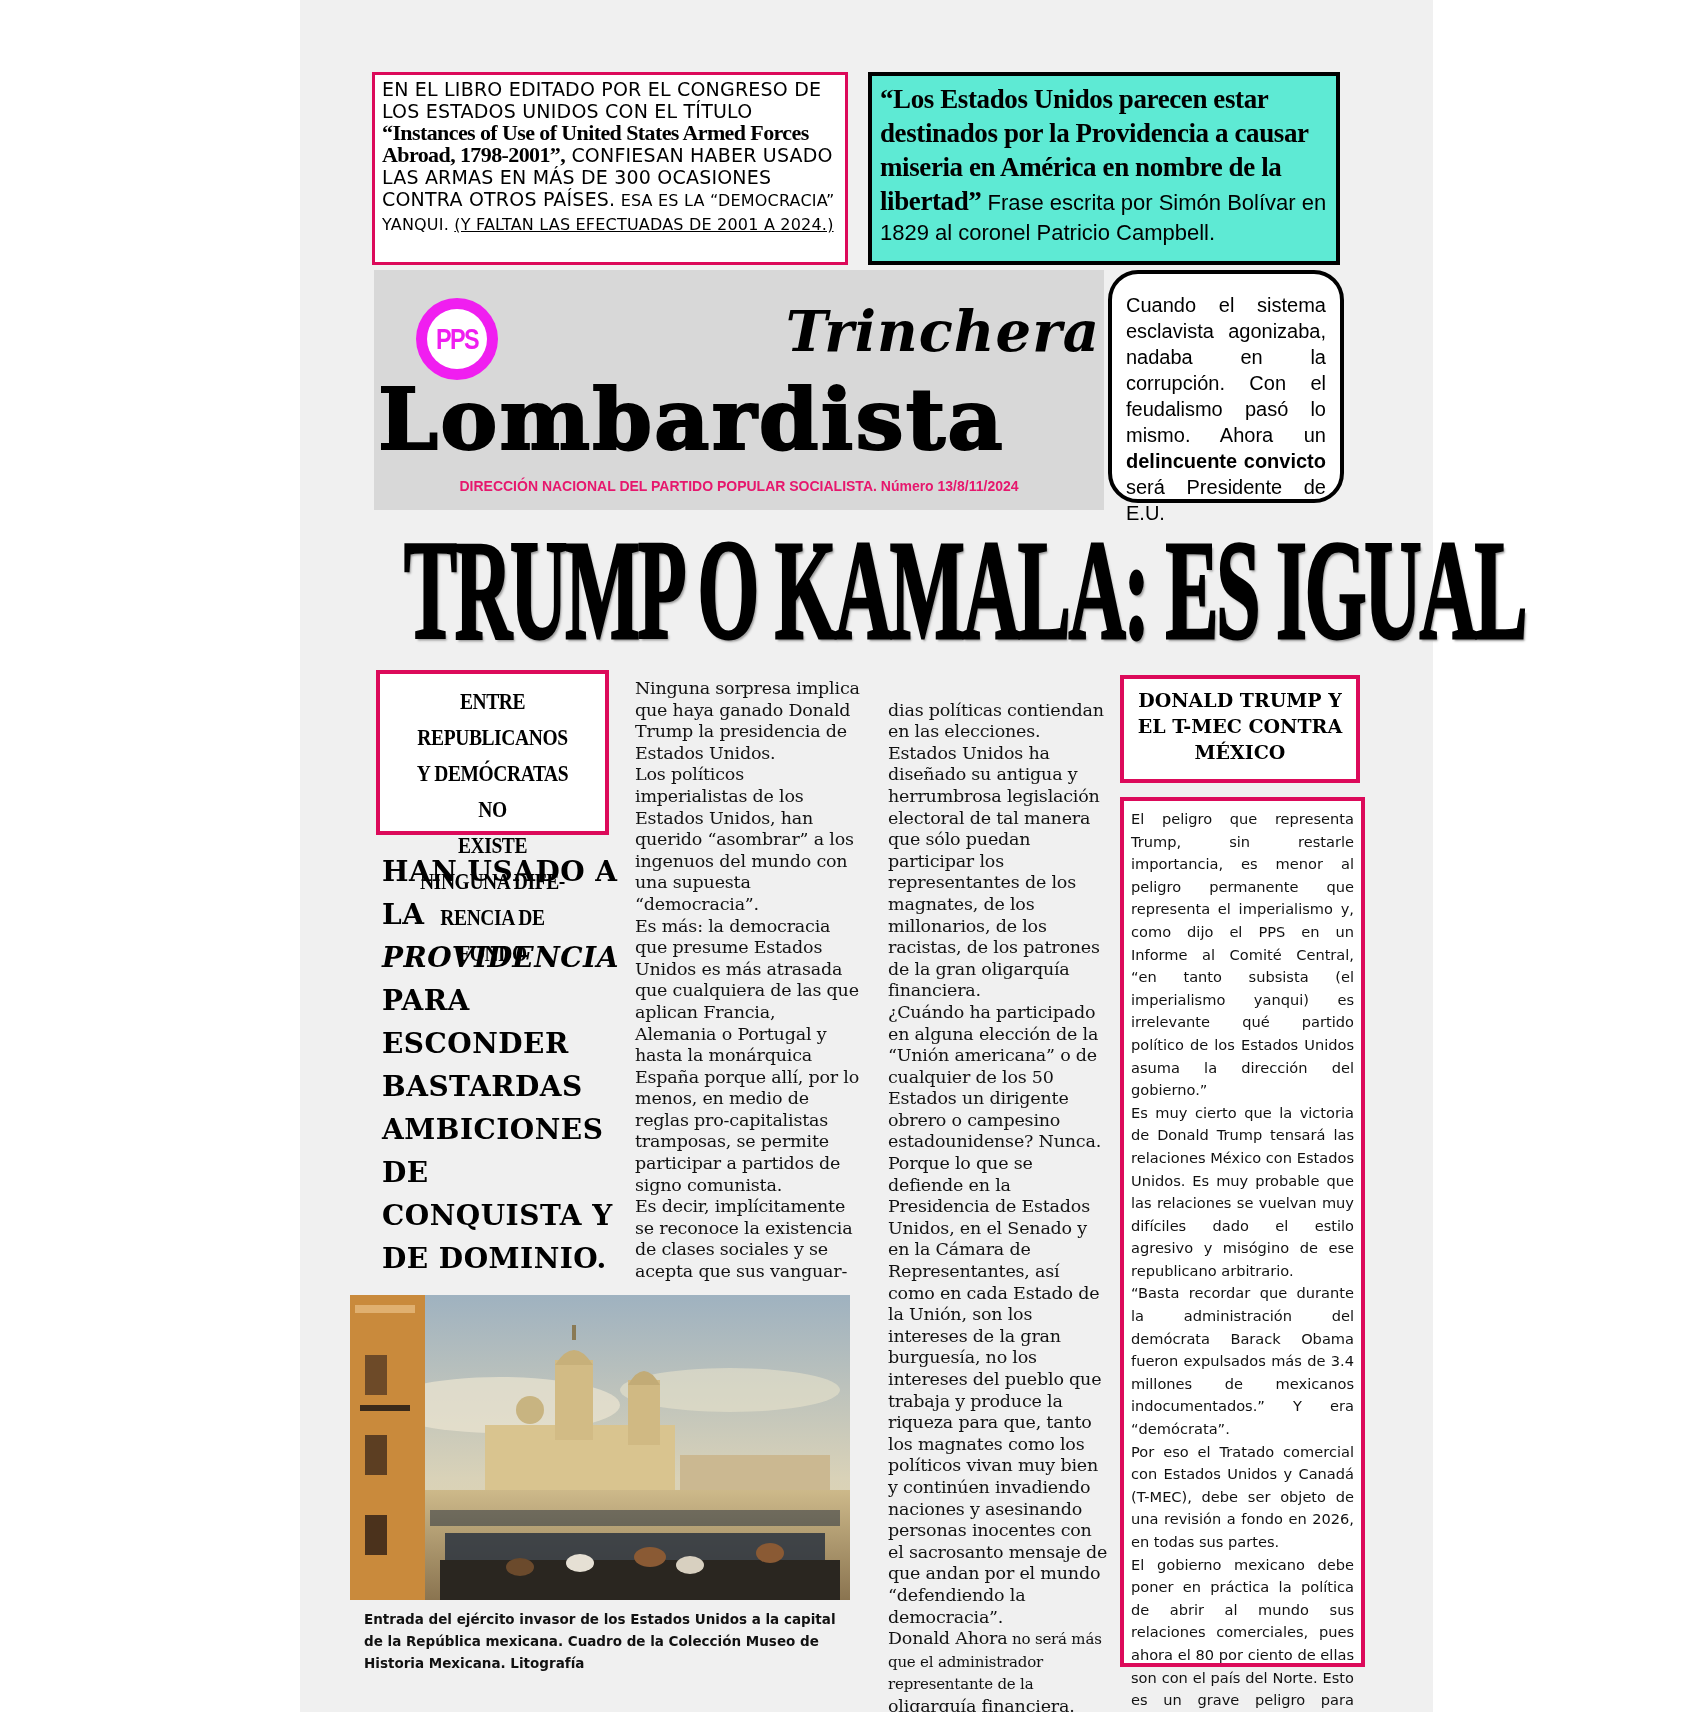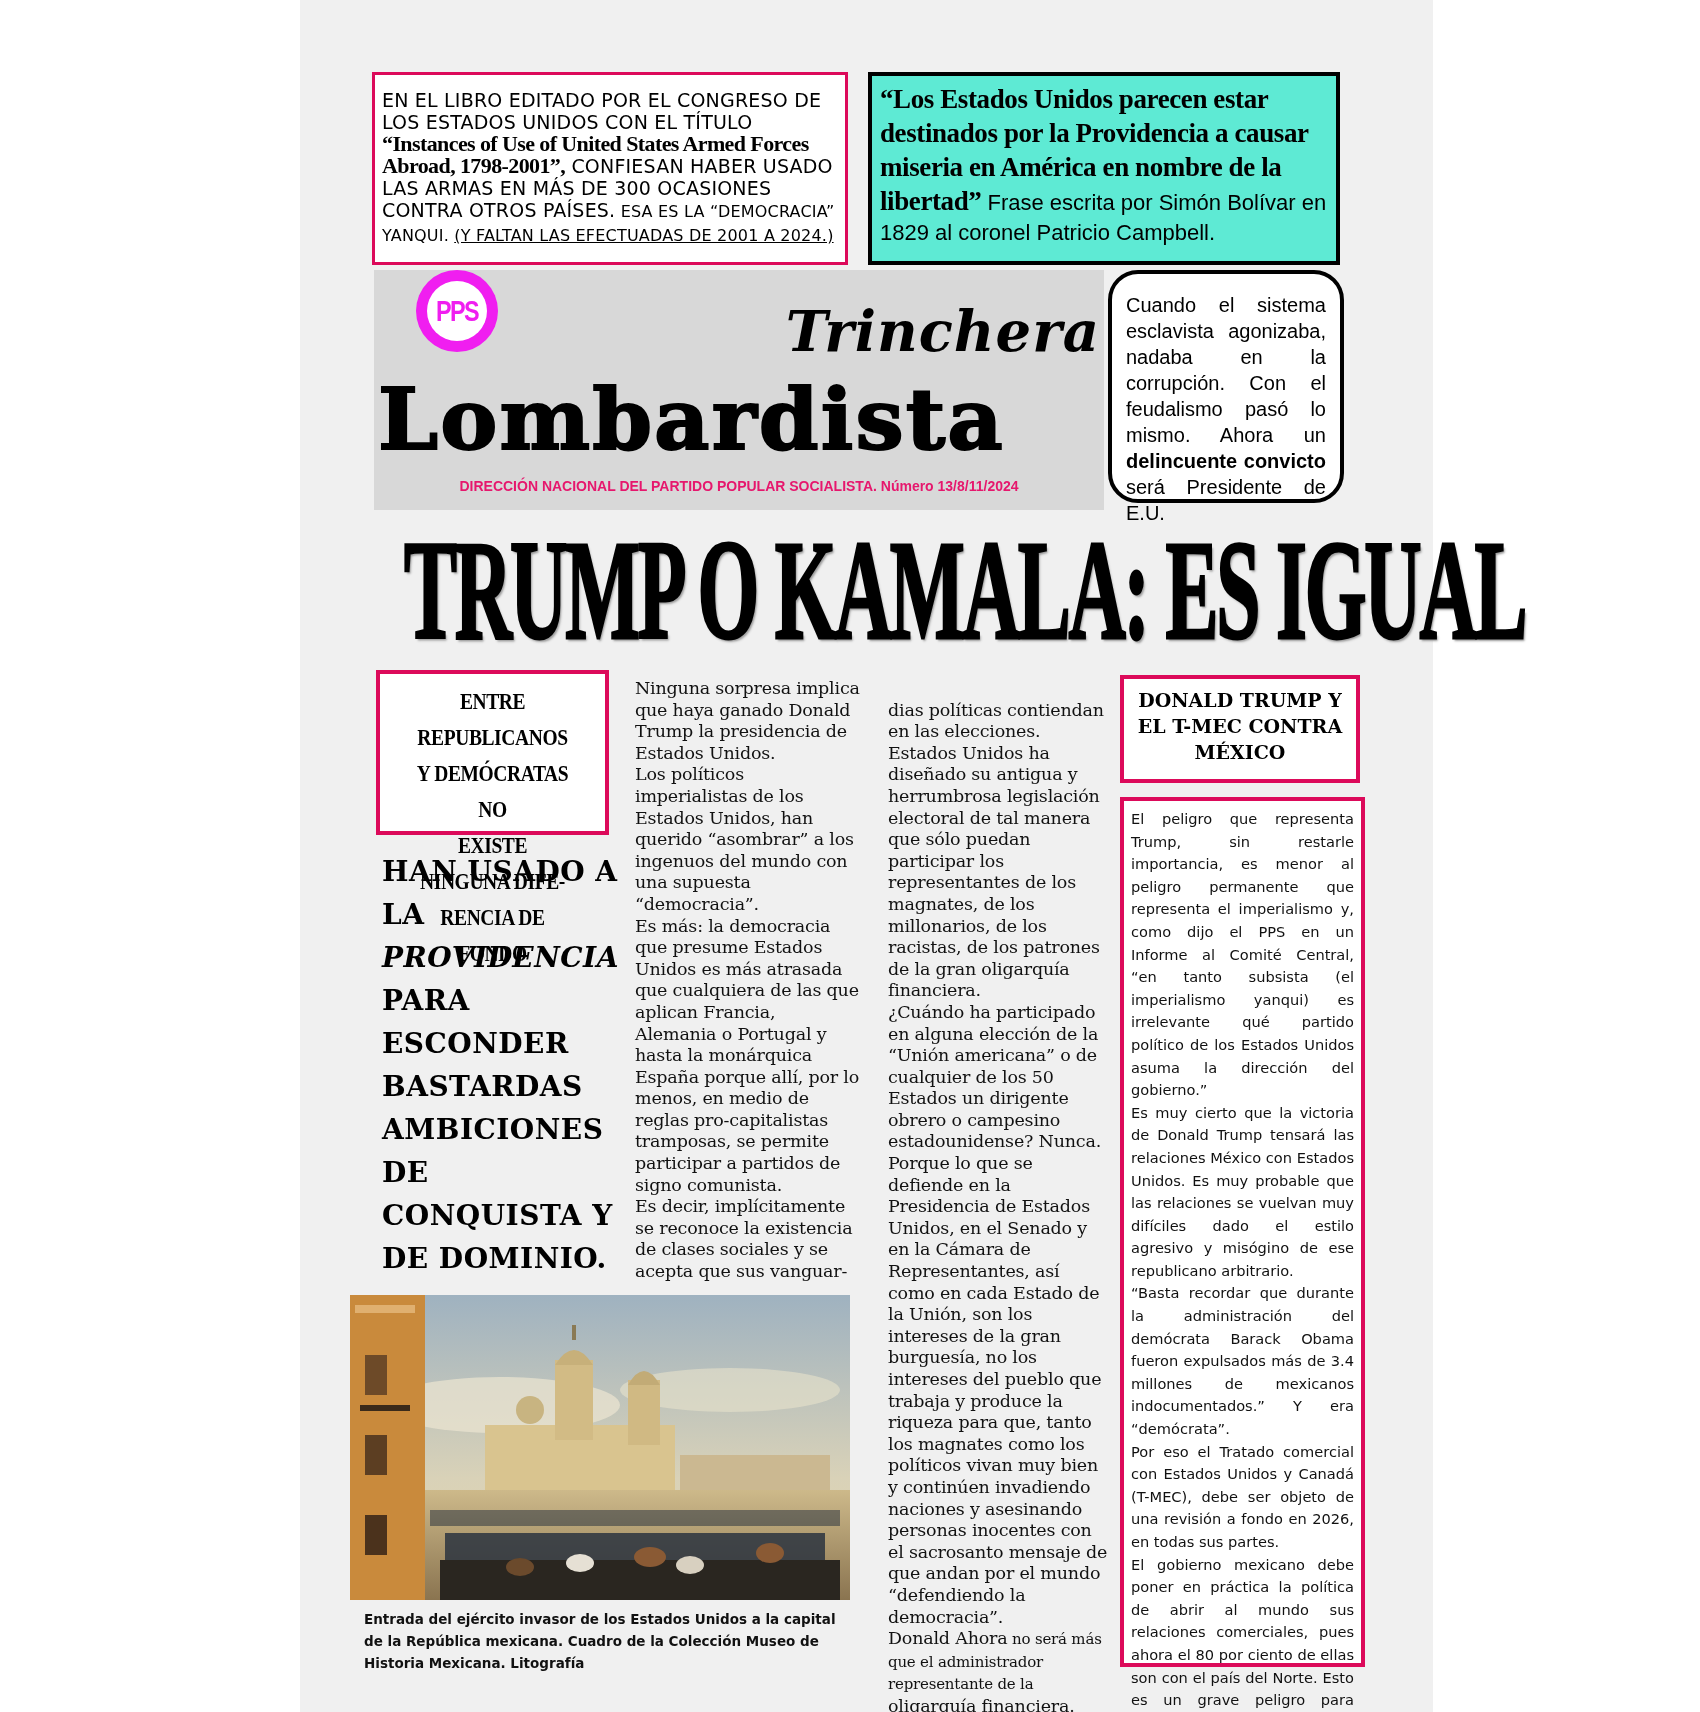--- a/index.html
+++ b/index.html
@@ -1,33 +1,33 @@
 <!DOCTYPE html>
 <html><head>
 <meta charset="utf-8">
 <style>
   html, body { margin:0; padding:0; }
   body { width:1700px; height:1712px; background:#ffffff; position:relative; overflow:hidden; font-family:"Liberation Sans", sans-serif; }
   .page { position:absolute; left:300px; top:0; width:1133px; height:1712px; background:#f0f0f0; }
   .abs { position:absolute; box-sizing:border-box; }
 
   
-  .box-congreso { left:72px; top:72px; width:476px; height:193px; border:3px solid #dc0a5a; background:#fff; padding:14px 7px; font-family:"DejaVu Sans", sans-serif; font-size:19px; line-height:22px; color:#000; letter-spacing:0.2px; }
+  .box-congreso { left:72px; top:72px; width:476px; height:193px; border:3px solid #dc0a5a; background:#fff; padding:3px 7px; font-family:"DejaVu Sans", sans-serif; font-size:19px; line-height:22px; color:#000; letter-spacing:0.2px; }
   .box-congreso .serif-b { font-family:"Liberation Serif", serif; font-weight:bold; font-size:22px; letter-spacing:-0.6px; transform:scaleX(0.9); display:inline; }
   .box-congreso .small { font-size:16px; }
   .box-congreso .u { text-decoration:underline; }
 
   
   .box-quote { left:568px; top:72px; width:472px; height:193px; border:4px solid #000; background:#5eead4; padding:6px 8px; color:#000; }
   .box-quote .q { font-family:"Liberation Serif", serif; font-weight:bold; font-size:27px; line-height:34px; letter-spacing:-0.4px; }
   .box-quote .a { font-family:"Liberation Sans", sans-serif; font-size:22px; line-height:30px; }
 
   
   .masthead { left:74px; top:270px; width:730px; height:240px; background:#d8d8d8; }
-  .logo { left:42px; top:0; width:82px; height:82px; border-radius:50%; background:#f01ef0; display:flex; align-items:center; justify-content:center; }
+  .logo { left:42px; top:28px; width:82px; height:82px; border-radius:50%; background:#f01ef0; display:flex; align-items:center; justify-content:center; }
   .logo-inner { width:60px; height:60px; border-radius:50%; background:#fff; display:flex; align-items:center; justify-content:center; }
   .logo-text { font-family:"Liberation Sans", sans-serif; font-weight:bold; font-size:30px; color:#f01ef0; letter-spacing:-2px; transform:scaleX(0.78); }
   .trinchera { right:4px; top:28px; font-family:"DejaVu Serif", serif; font-weight:bold; font-style:italic; font-size:56px; color:#000; letter-spacing:1px; }
   .lombardista { left:4px; top:100px; font-family:"DejaVu Serif", serif; font-weight:bold; font-size:84px; color:#000; letter-spacing:2px; transform:scaleX(1.02); transform-origin:left; -webkit-text-stroke:2px #000; }
   .mast-sub { left:0; top:208px; width:100%; text-align:center; font-family:"Liberation Sans", sans-serif; font-weight:bold; font-size:14px; color:#e6176d; }
 
   
   .box-round { left:808px; top:270px; width:236px; height:233px; border:4px solid #000; border-radius:30px; background:#fff; padding:18px 14px 10px 14px; font-family:"Liberation Sans", sans-serif; font-size:20px; line-height:26px; color:#000; text-align:justify; }
 
   

